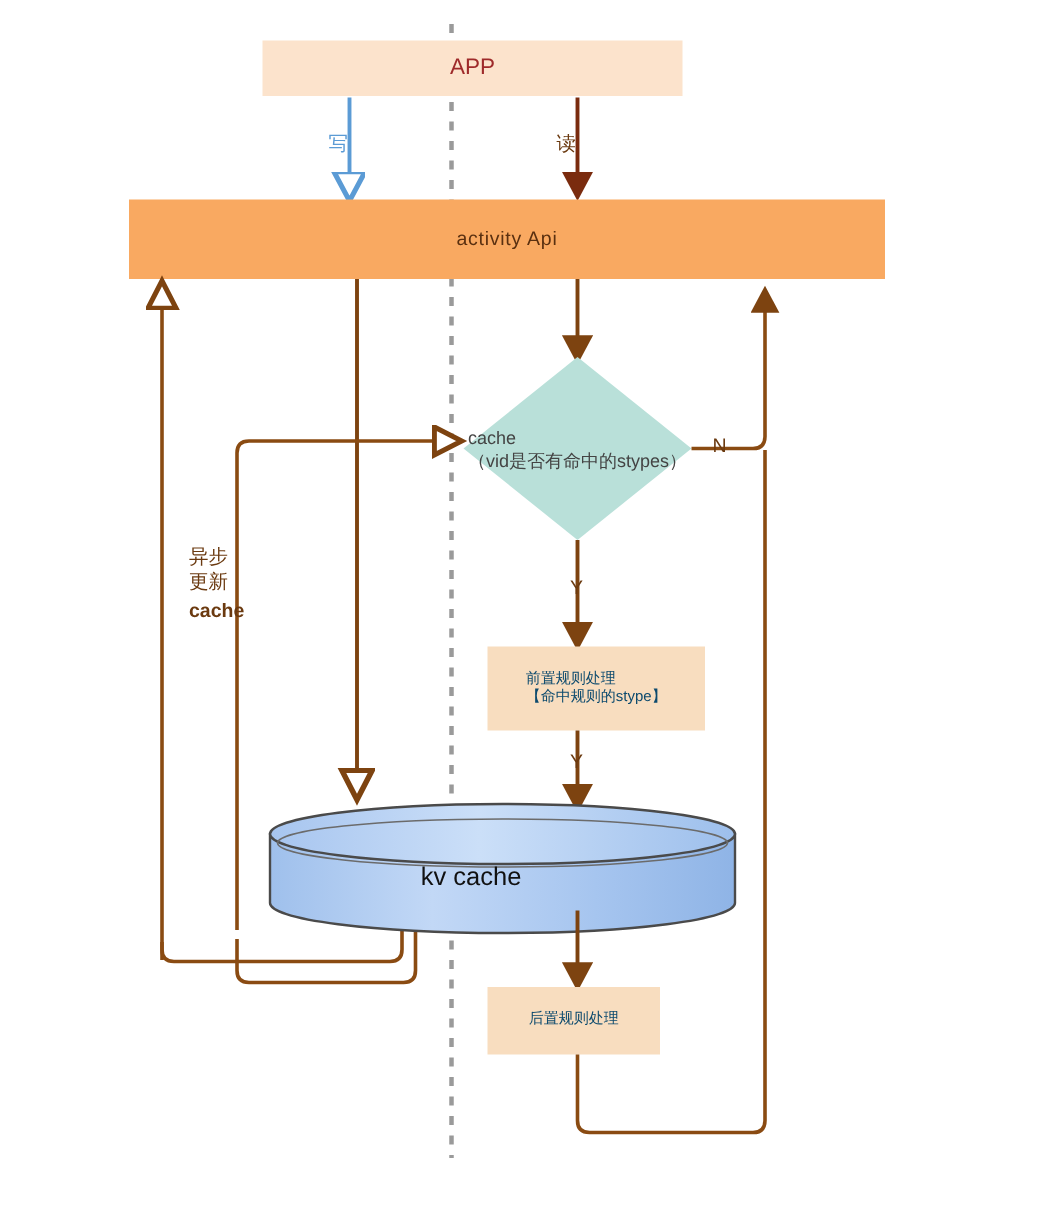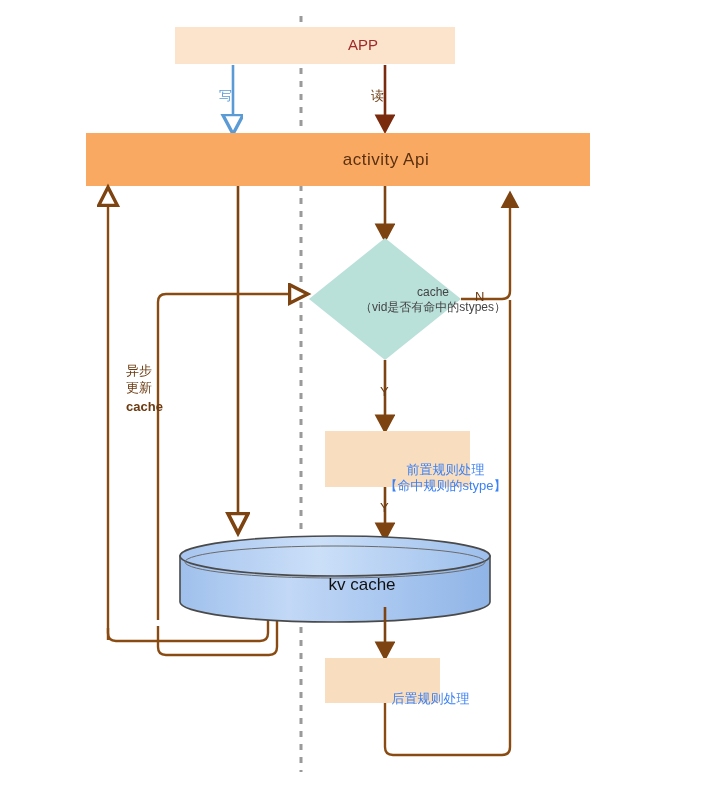--- a/index.html
+++ b/index.html
@@ -2,30 +2,29 @@
 <html><head>
 <meta charset="utf-8">
 <style>
   html,body{margin:0;padding:0;background:#ffffff;}
   body{font-family:"Liberation Sans","DejaVu Sans",sans-serif;}
   #canvas{position:relative;width:702px;height:808px;background:#ffffff;overflow:hidden;}
   svg#diagram{position:absolute;left:0;top:0;width:702px;height:808px;}
   .node-label{
     position:absolute;
     display:flex;align-items:center;justify-content:center;
-    text-align:center;
+    text-align:left;
     pointer-events:none;
     white-space:pre-line;
     line-height:1.25;
-    padding-left:48px;
   }
   .lbl-app{color:#9e2a2a;font-size:15px;}
-  .lbl-api{color:#5a3010;font-size:17px;letter-spacing:.5px;}
+  .lbl-api{color:#5a3010;font-size:13px;letter-spacing:.5px;}
   .lbl-diamond{color:#444444;font-size:12px;}
-  .lbl-box{color:#3b82f6;font-size:13px;margin-top:19px;}
+  .lbl-box{color:#0c4a6e;font-size:10px;}
   .lbl-cyl{color:#111111;font-size:17px;}
   .edge-label{
     position:absolute;
     font-size:13px;
     color:#6b3a10;
     pointer-events:none;
     white-space:pre-line;
     line-height:1.3;
   }
   .edge-label.blue{color:#5b9bd5;}

